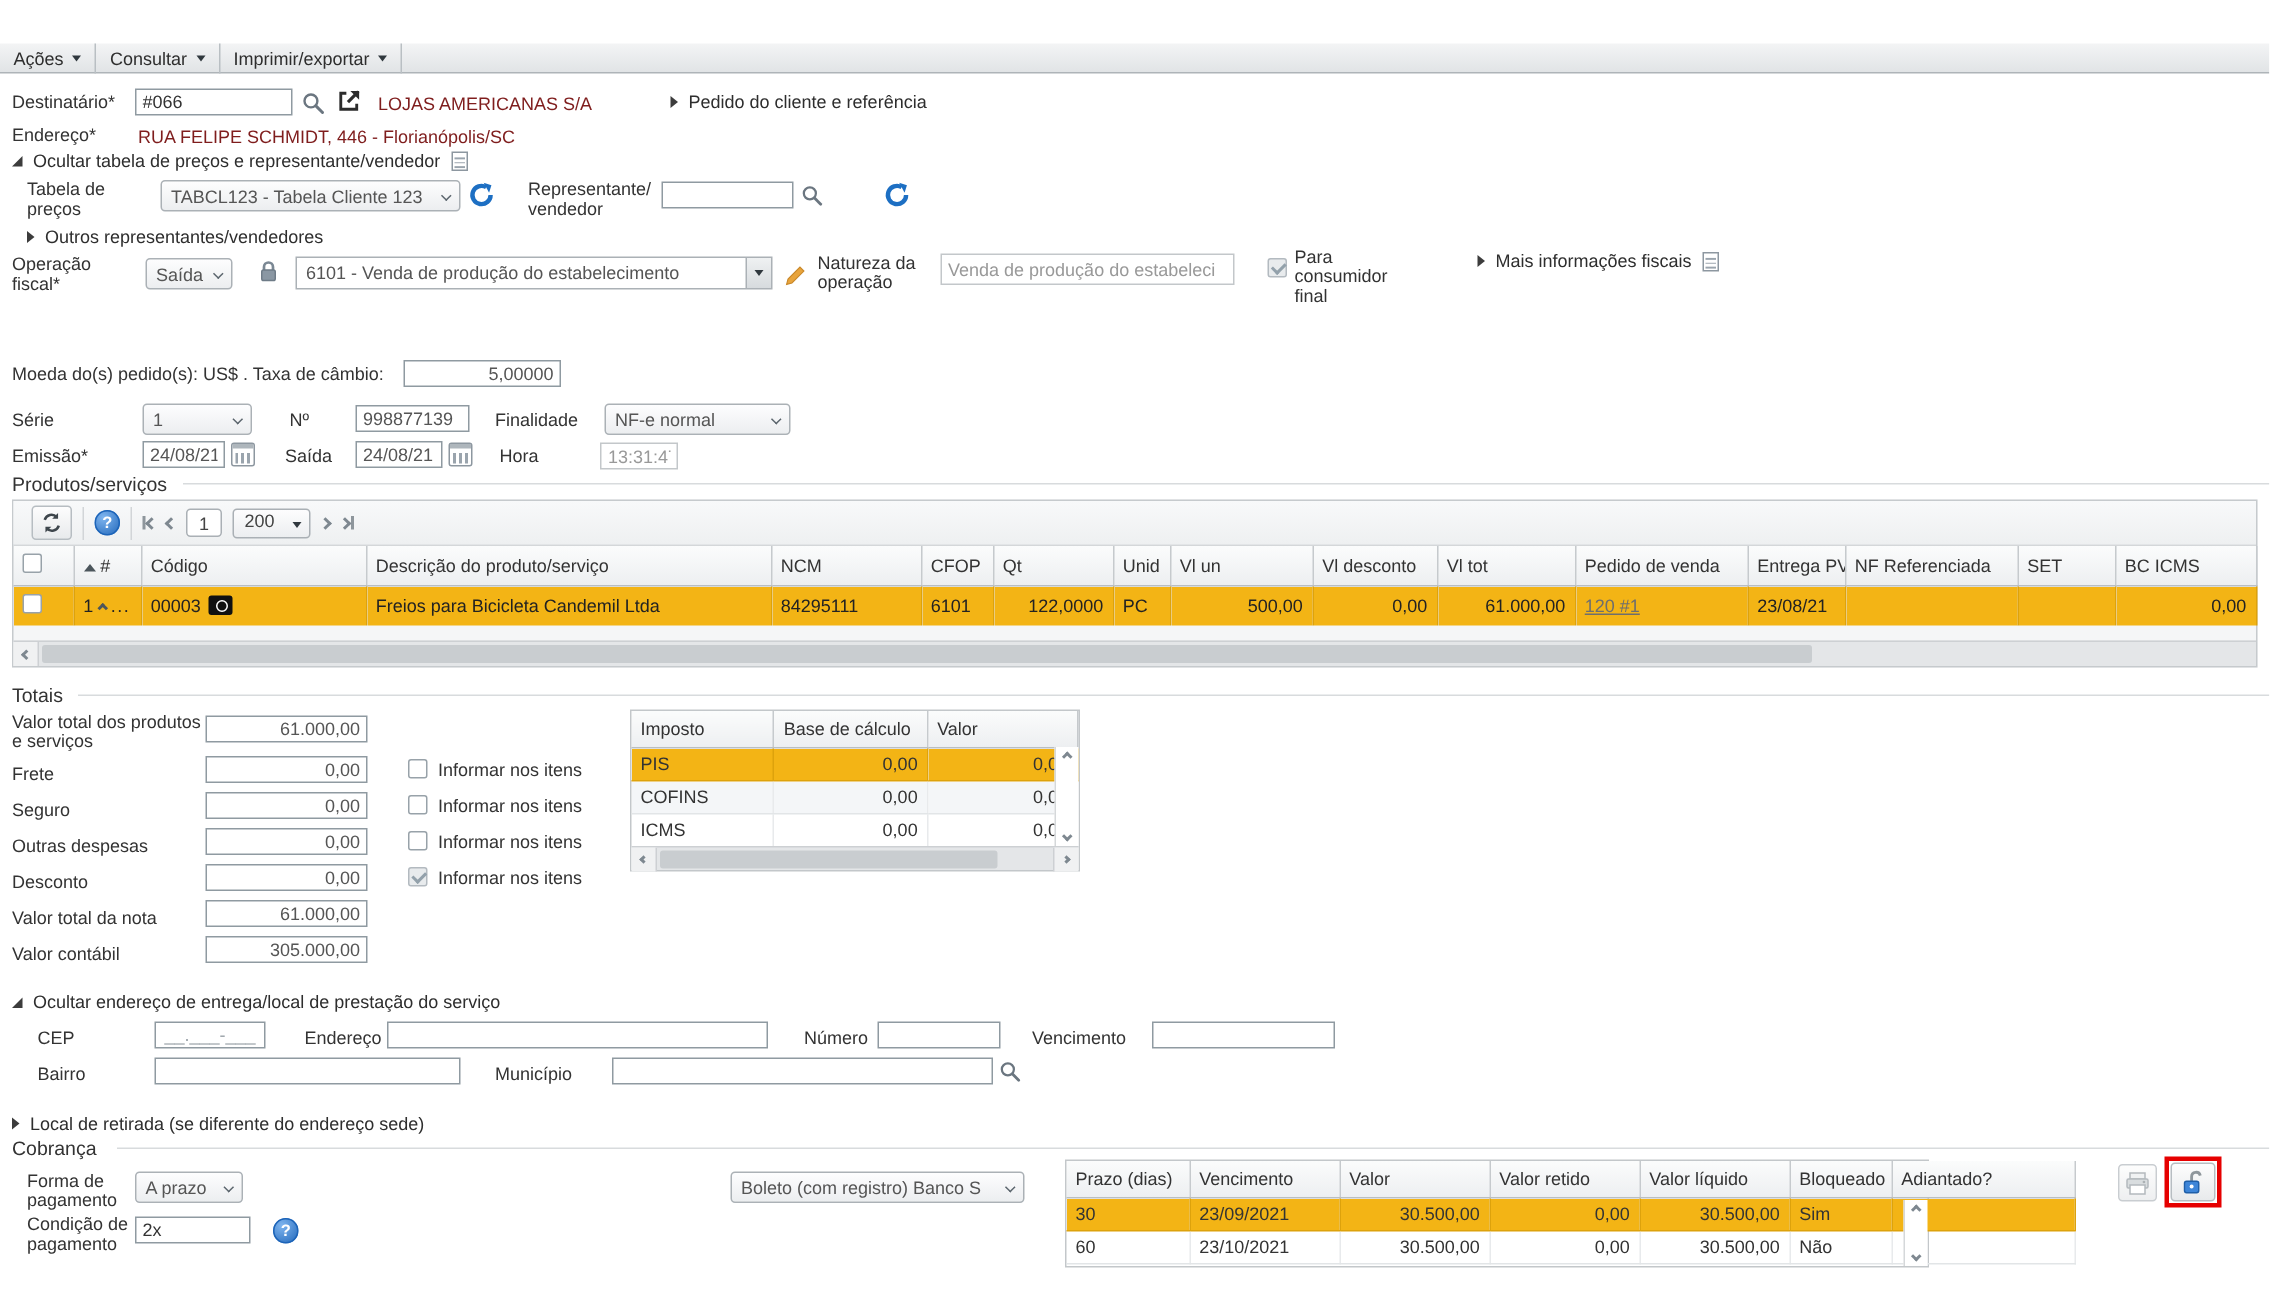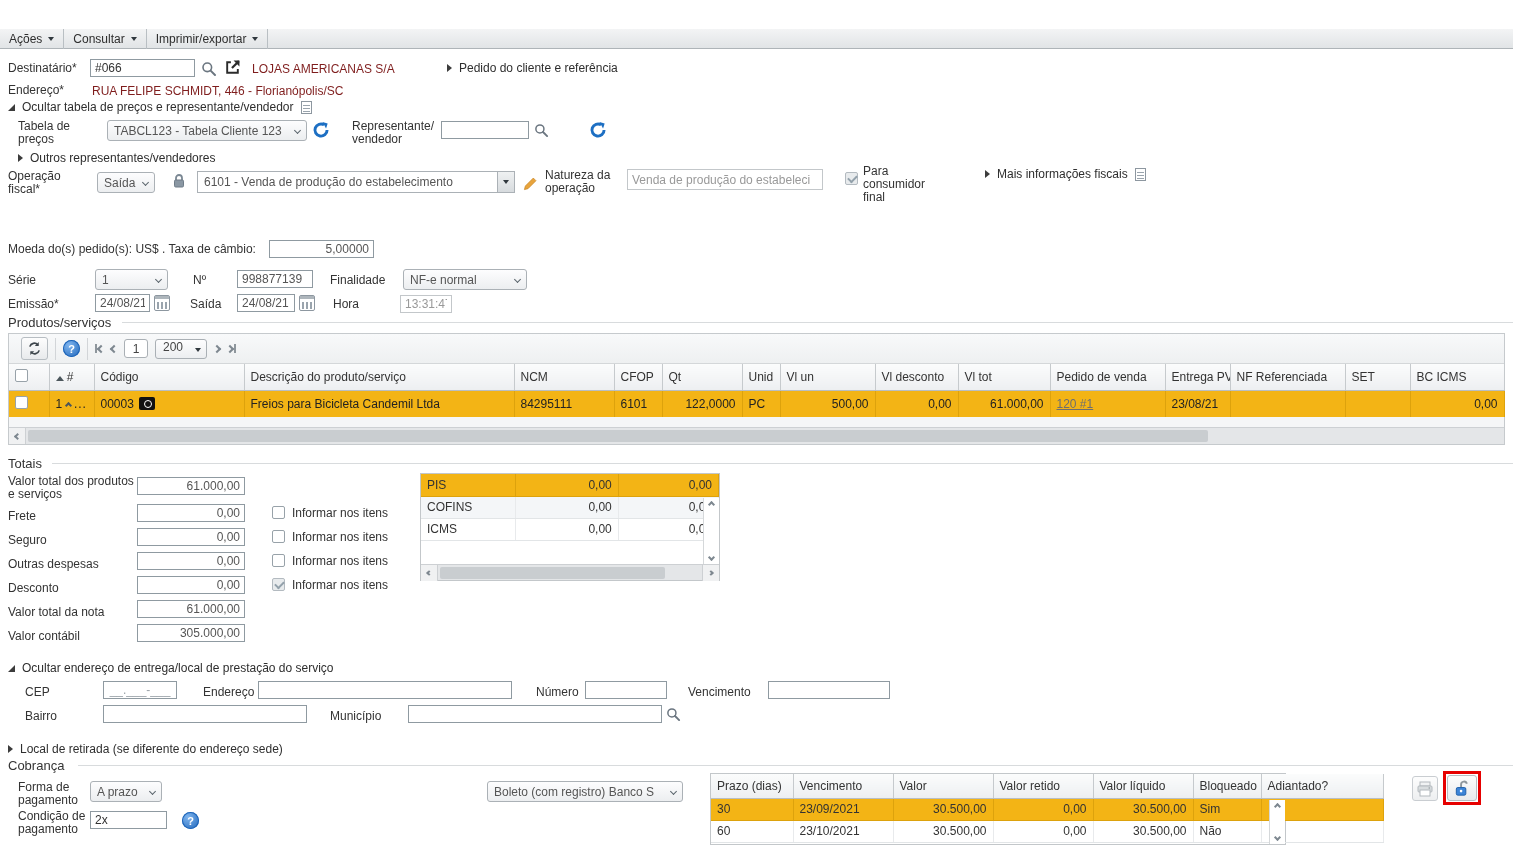--- a/index.html
+++ b/index.html
@@ -382,20 +382,25 @@
   <input class="inp num" style="left: 137px; top: 624px; width: 108px;" value="305.000,00">
 
   <div class="mini" style="left:420px;top:473px;width:300px;height:108px">
     <table>
       <colgroup>
           <col style="width:90px">
           <col style="width:97px">
           <col style="width:95px">
         </colgroup>
       <tbody>
+          <tr>
+        <th>Imposto</th>
+        <th>Base de cálculo</th>
+        <th>Valor</th>
+      </tr>
       <tr class="hl">
         <td>PIS</td>
         <td class="r">0,00</td>
         <td class="r">0,00</td>
       </tr>
       <tr class="alt">
         <td>COFINS</td>
         <td class="r">0,00</td>
         <td class="r">0,00</td>
       </tr>

